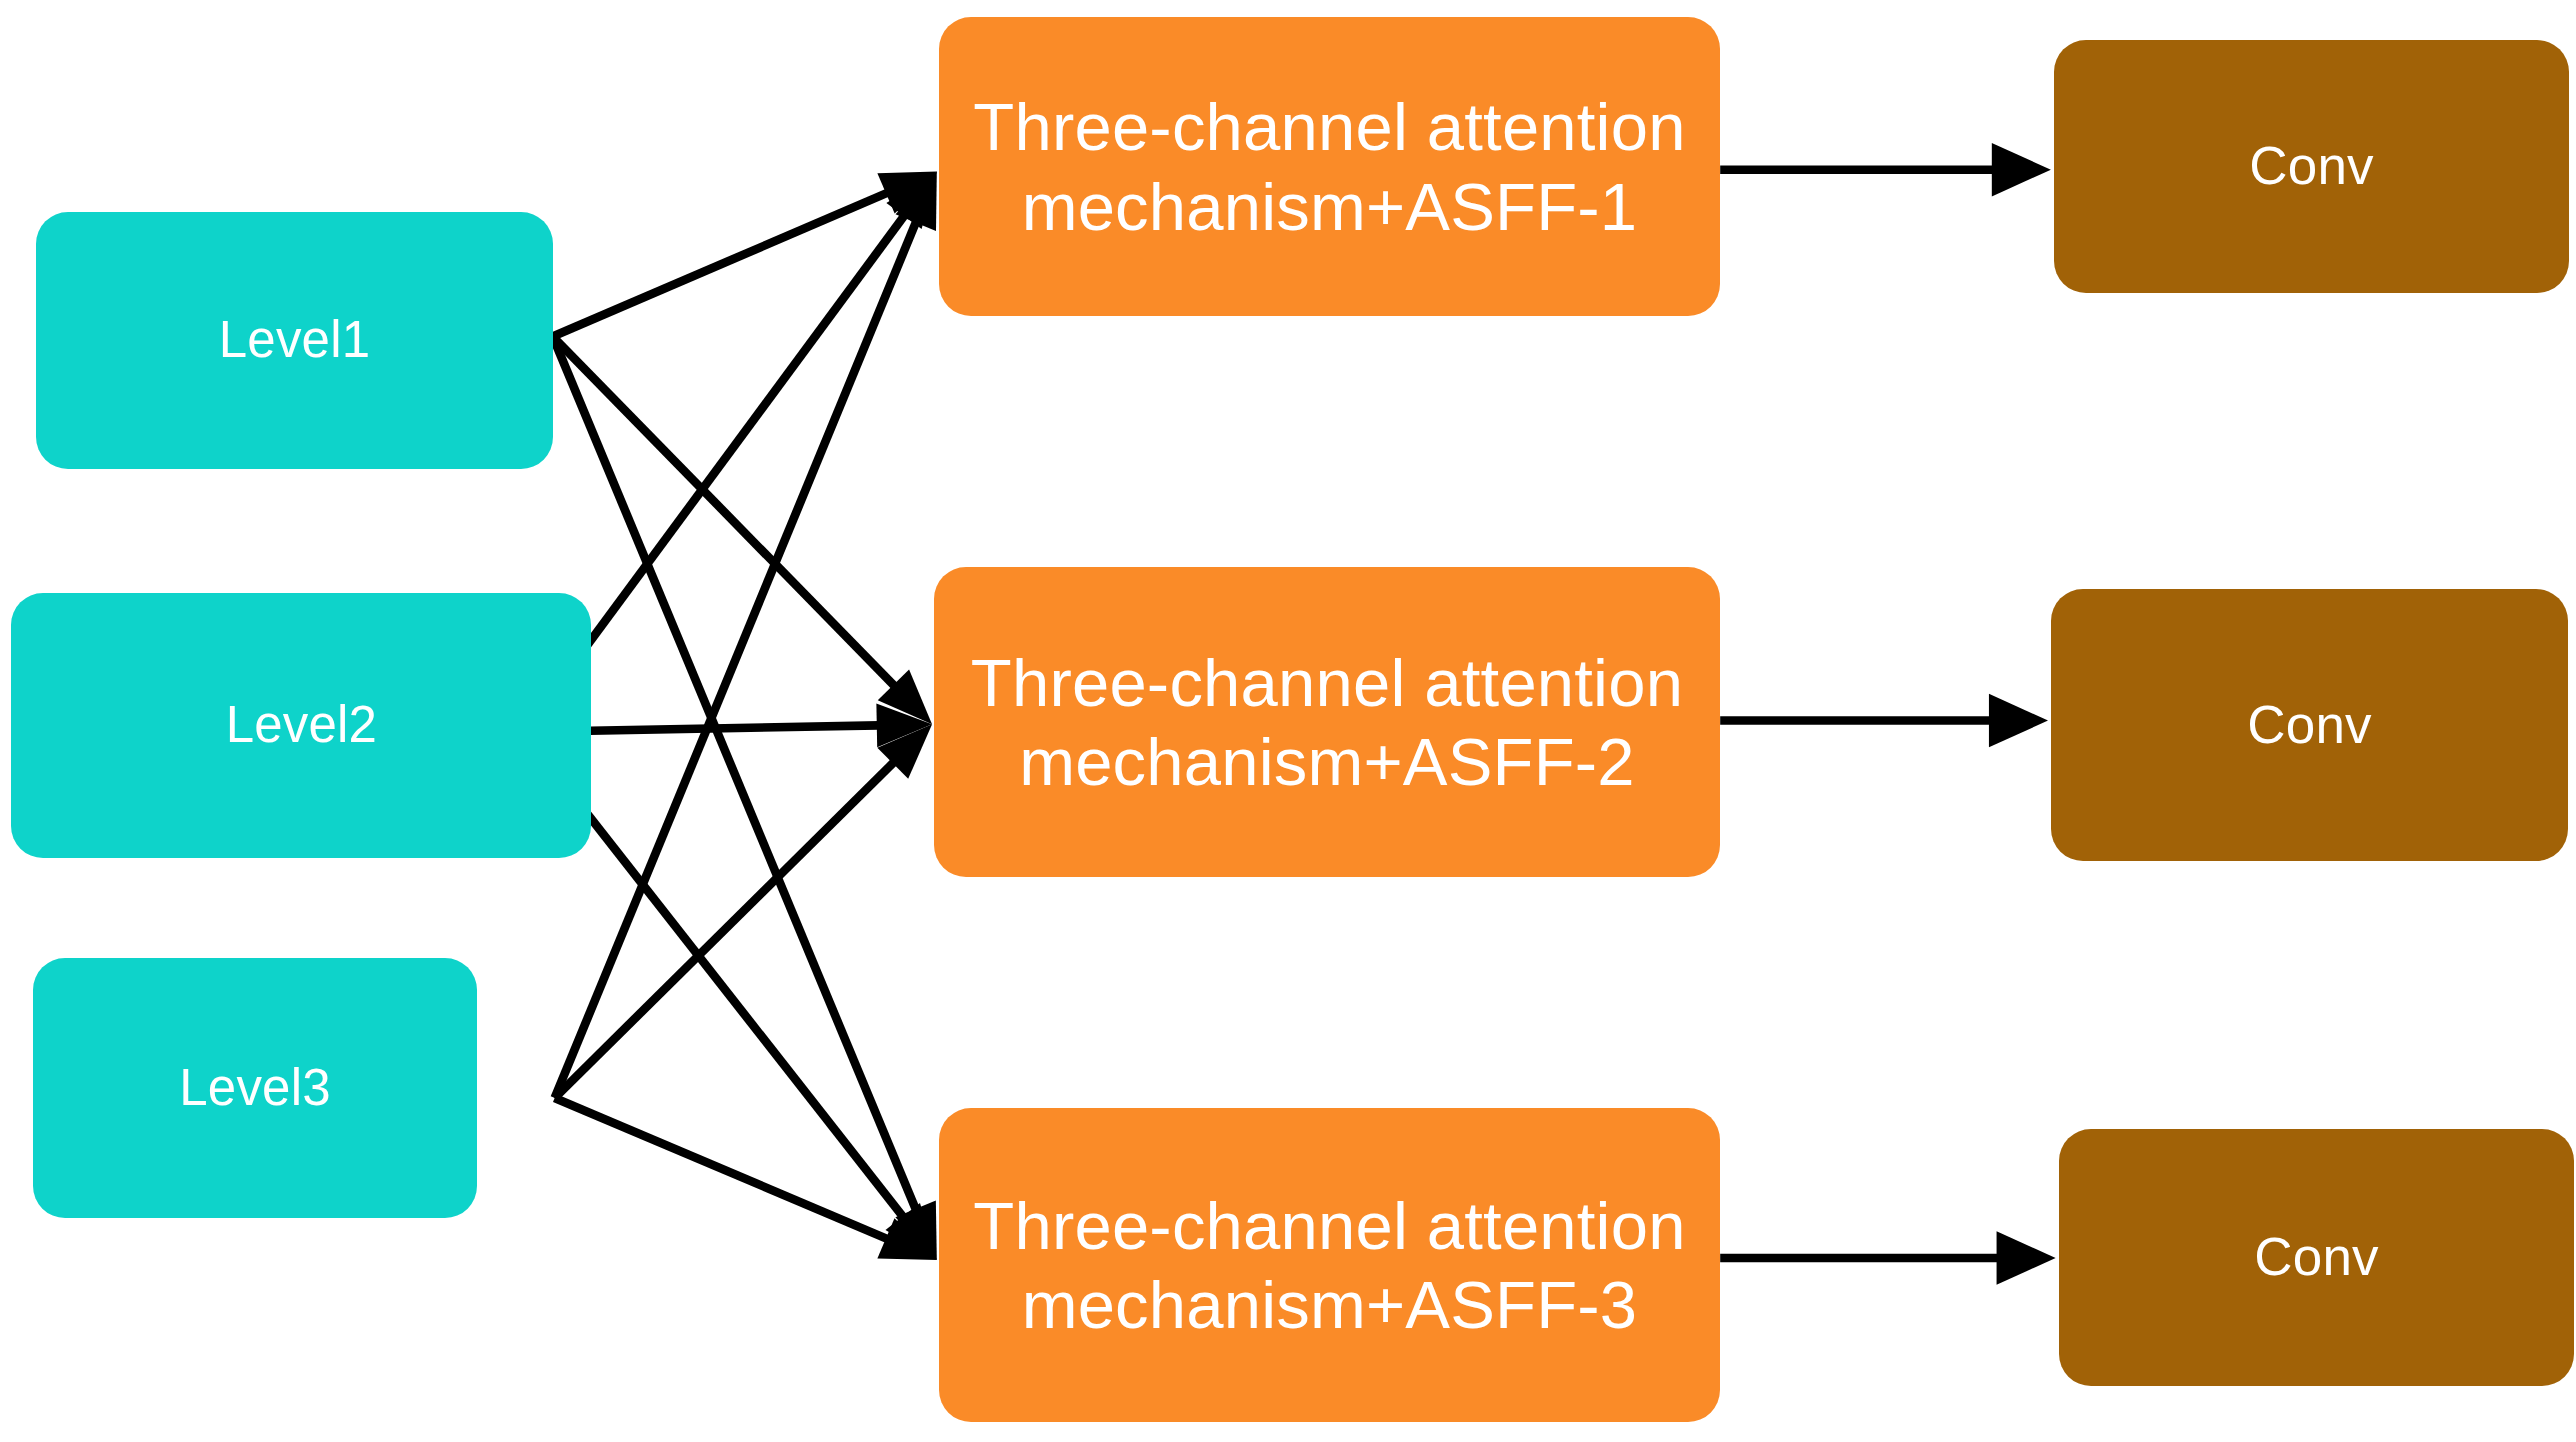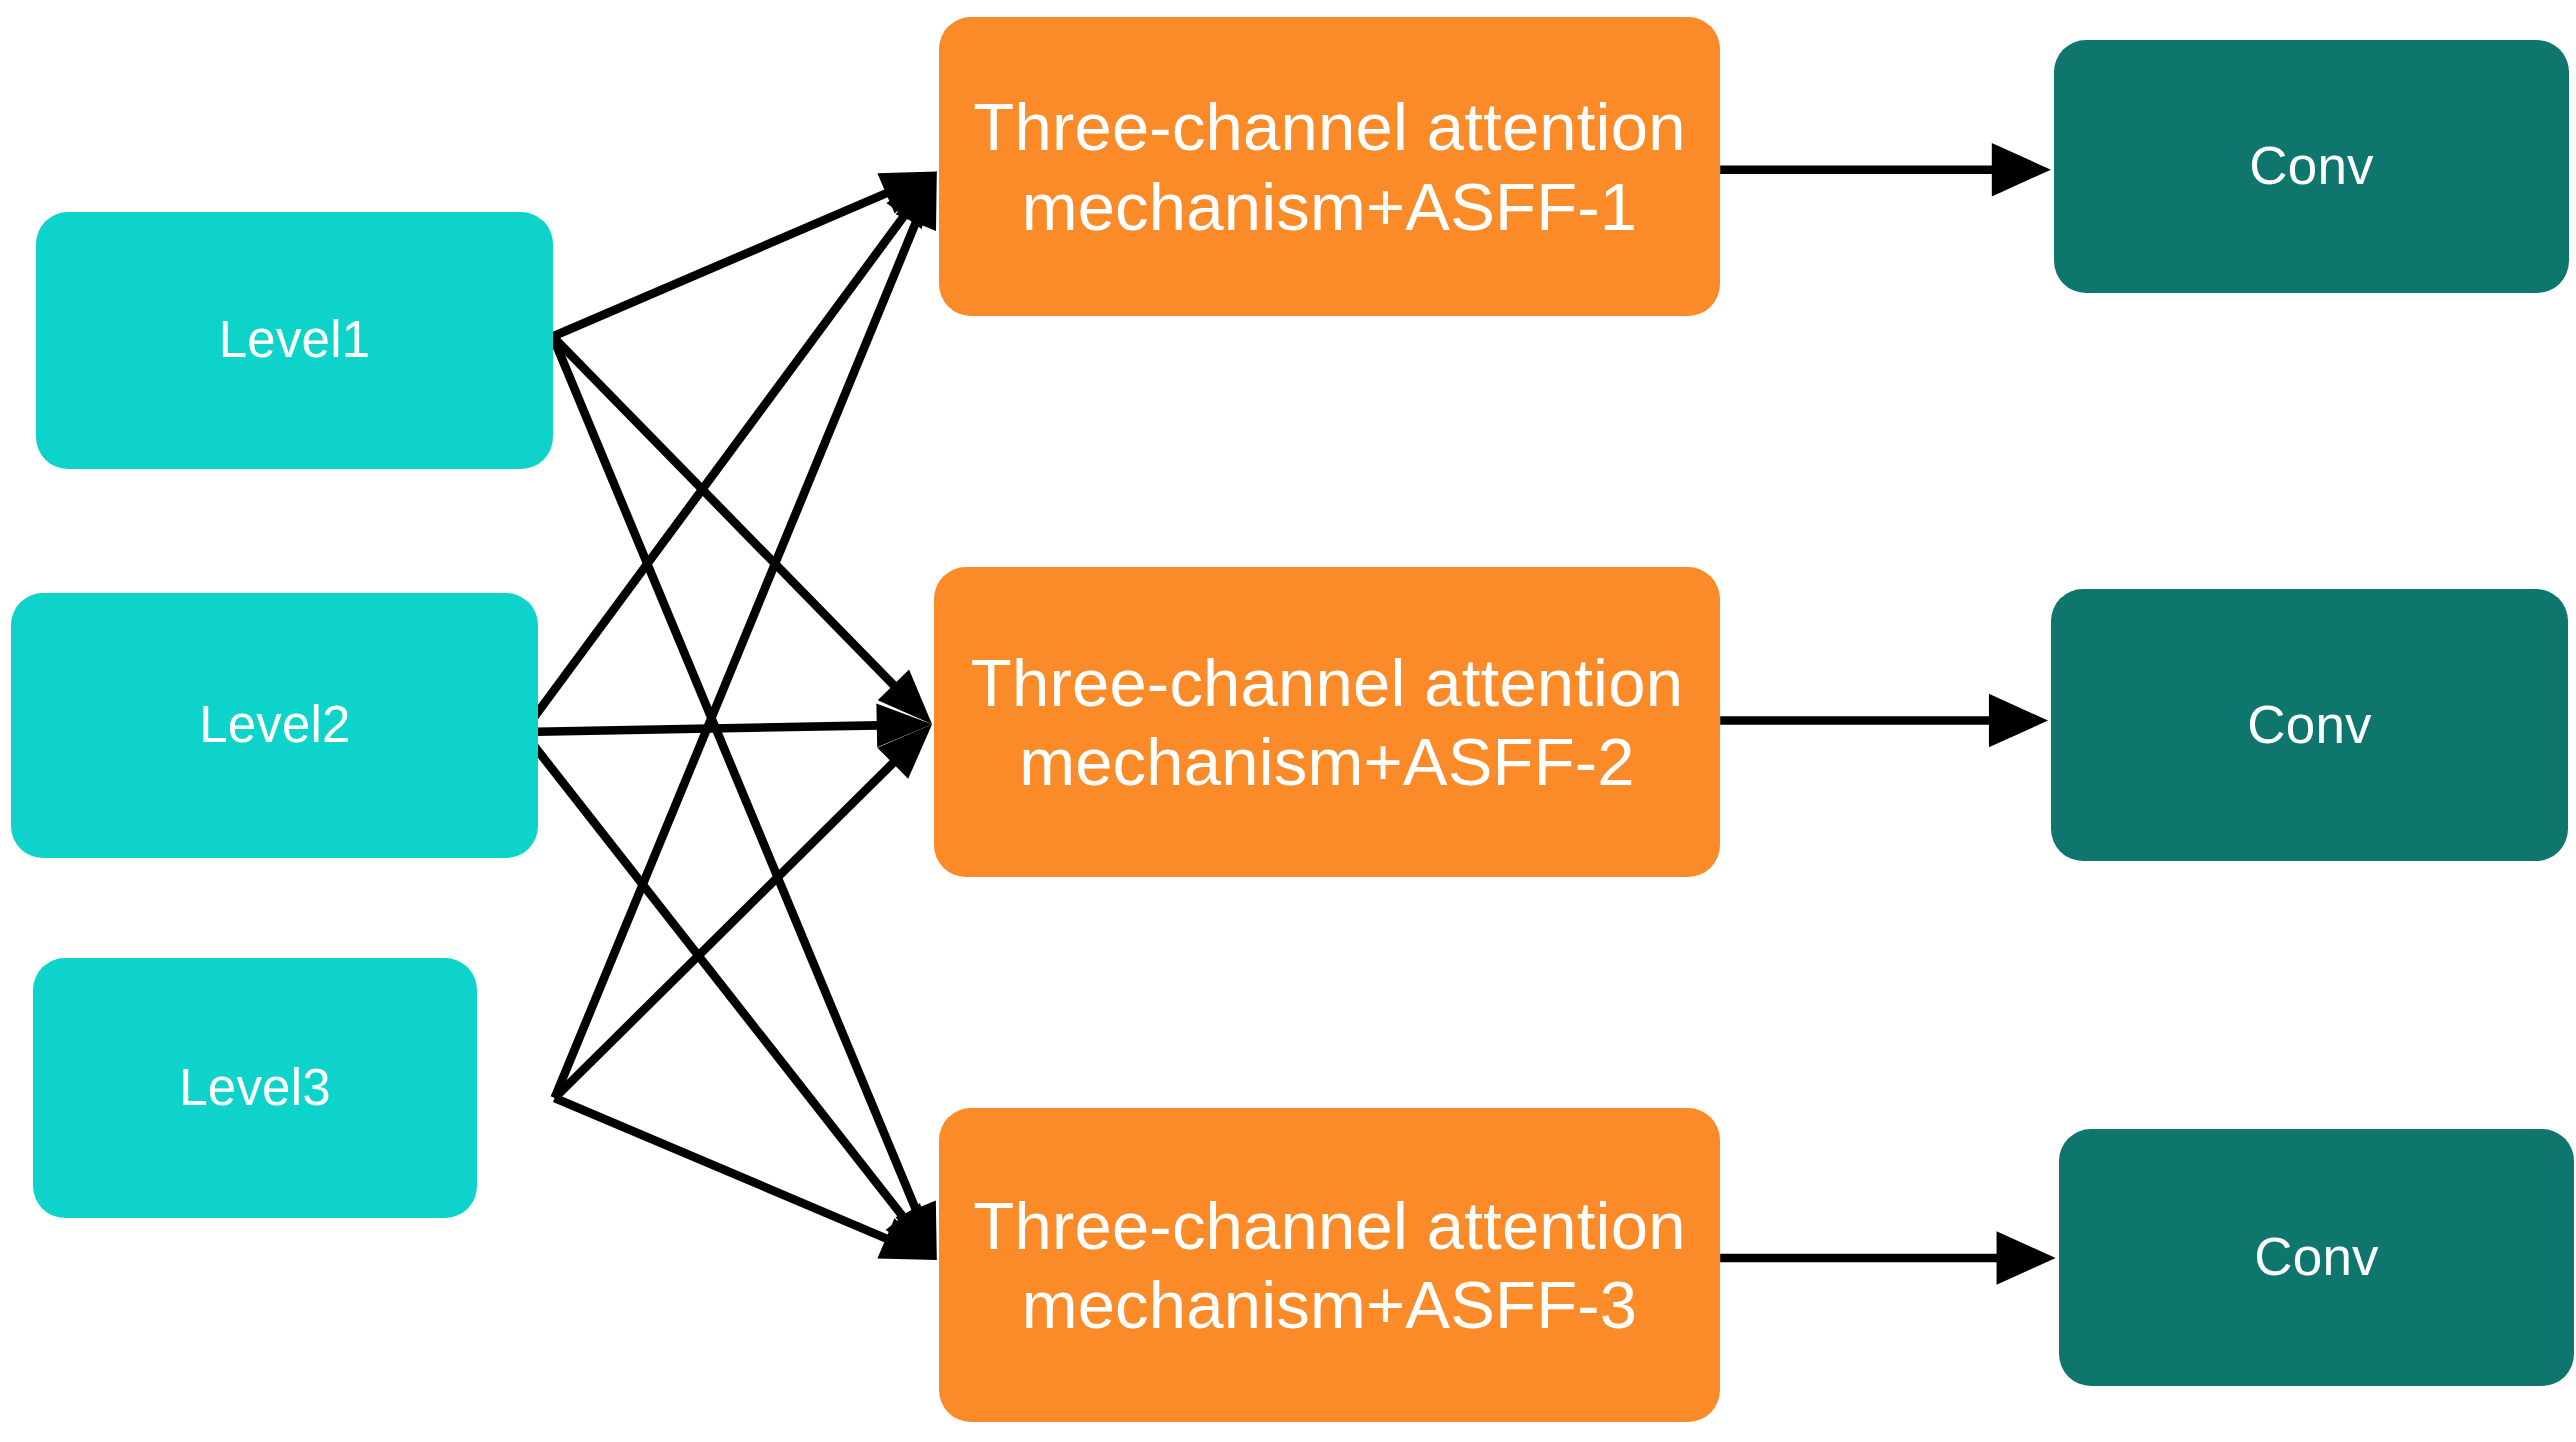--- a/index.html
+++ b/index.html
@@ -49,21 +49,21 @@
     font-size: 51px;
   }
   .node-asff {
     background: #FA8B28;
     border-radius: 32px;
   }
   .node-asff .label {
     font-size: 67px;
   }
   .node-conv {
-    background: #0f766e;
+    background: #a16207;
     border-radius: 32px;
   }
   .node-conv .label {
     font-size: 53px;
   }
 </style>
 </head>
 <body>
 
 <div id="stage">
@@ -114,21 +114,21 @@
       </g>
       <g>
         <line x1="1805" y1="1320" x2="2097" y2="1320" stroke="#000000" stroke-width="9" stroke-linecap="butt"></line>
         <polygon points="2157,1320 2095,1348 2095,1292" fill="#000000"></polygon>
       </g>
     </svg>
   <div id="nodes-layer">
       <div class="node node-level" style="left: 36px; top: 212px; width: 517px; height: 257px; border-radius: 32px;">
         <span class="label">Level1</span>
       </div>
-      <div class="node node-level" style="left: 11.4px; top: 593px; width: 527px; height: 265px;">
+      <div class="node node-level" style="left: 11.4px; top: 593px; width: 580px; height: 265px;">
         <span class="label">Level2</span>
       </div>
       <div class="node node-level" style="left: 33px; top: 958px; width: 444px; height: 260px;">
         <span class="label">Level3</span>
       </div>
       <div class="node node-asff" style="left: 939px; top: 17px; width: 781px; height: 299px;">
         <span class="label">Three-channel attention
 mechanism+ASFF-1</span>
       </div>
       <div class="node node-asff" style="left: 934px; top: 567px; width: 786px; height: 310px;">

